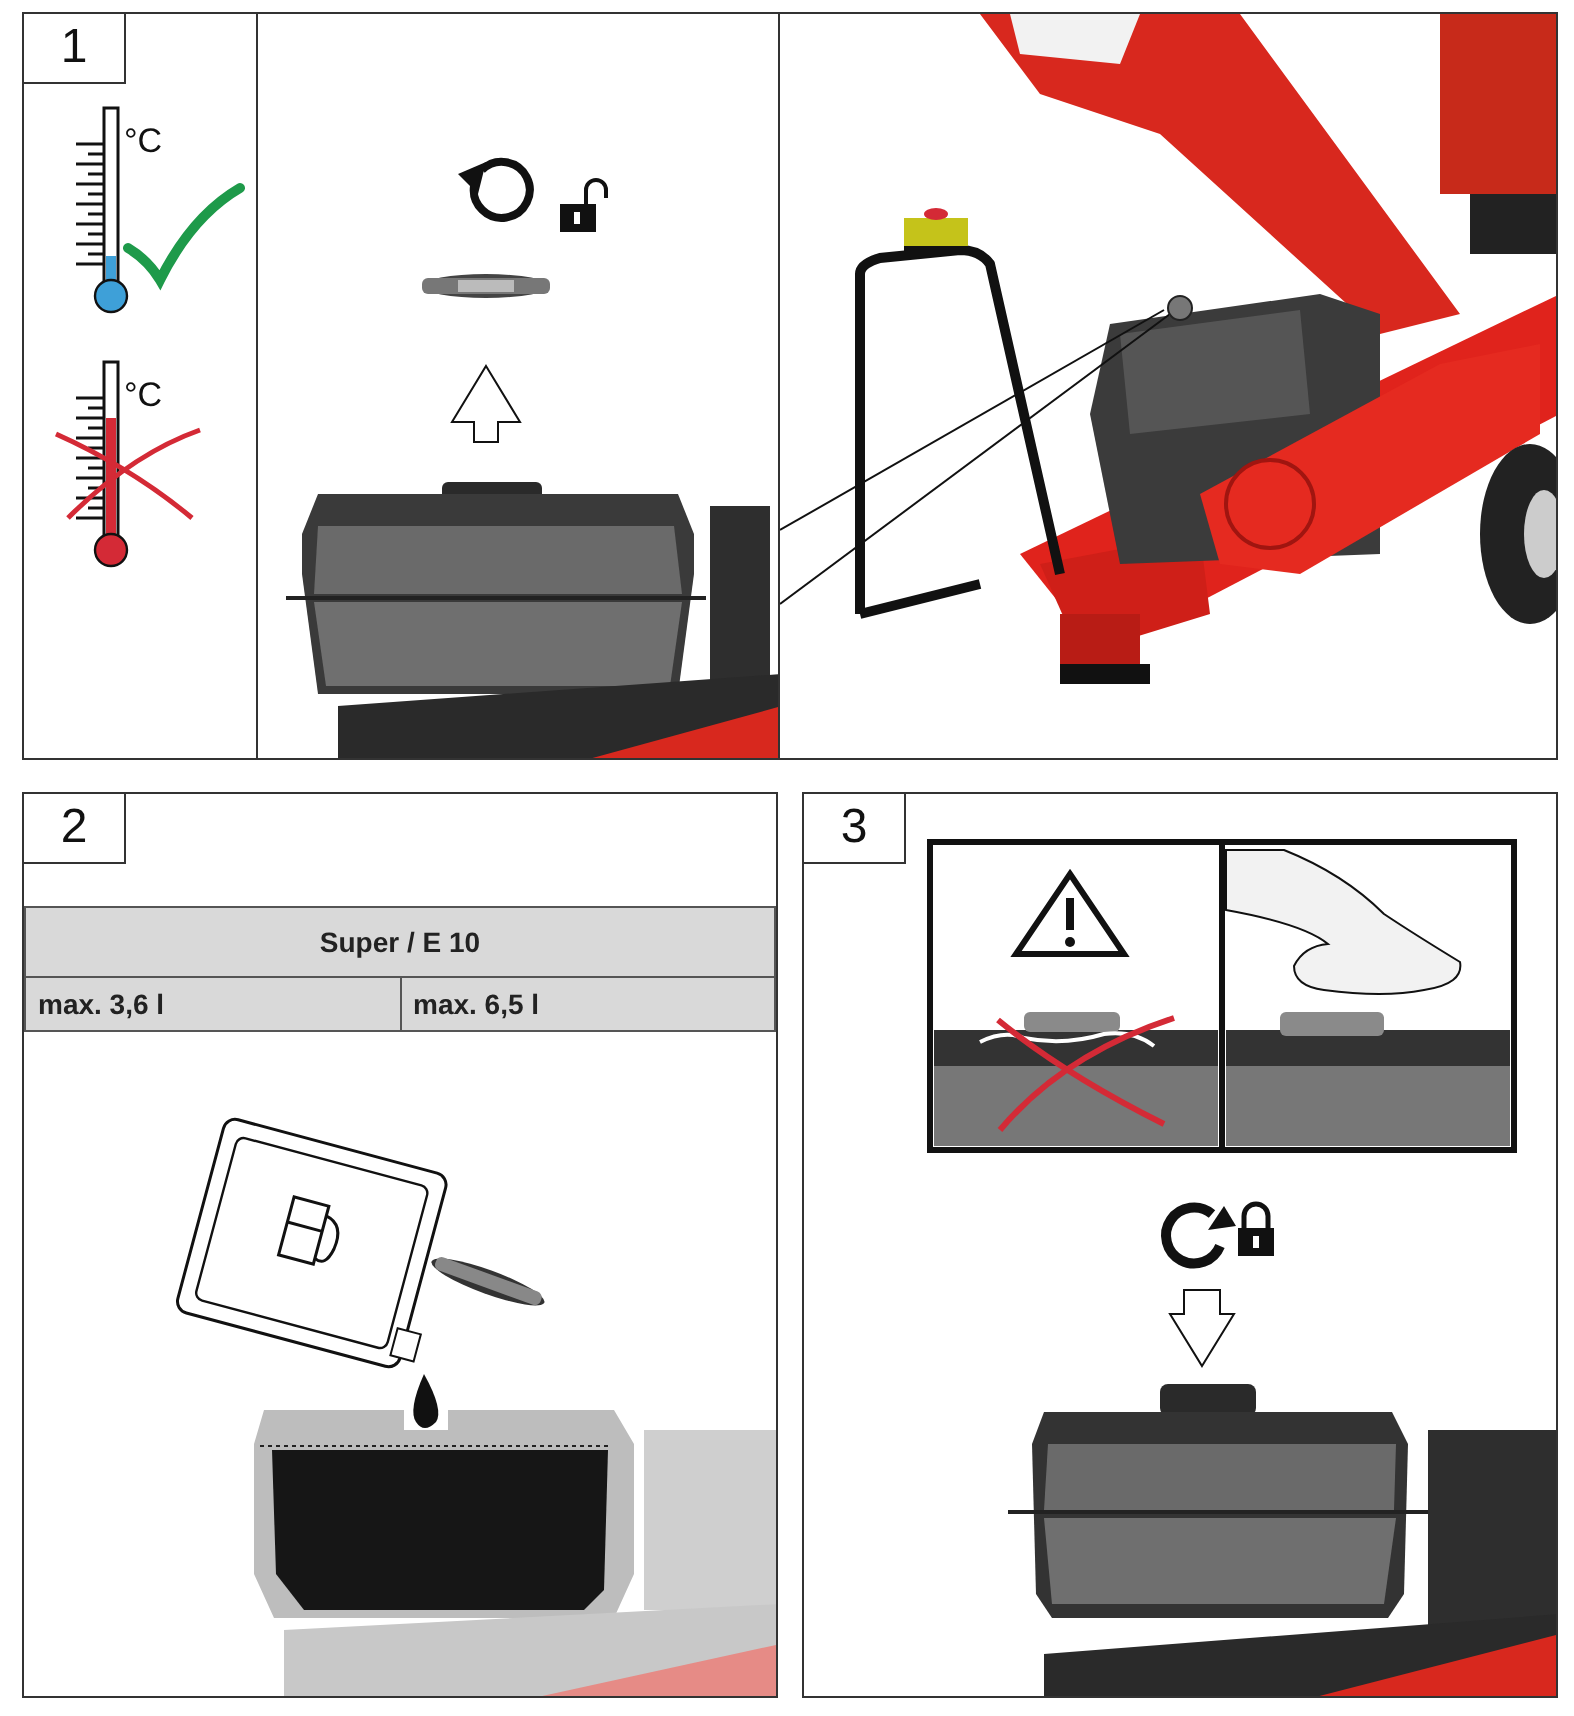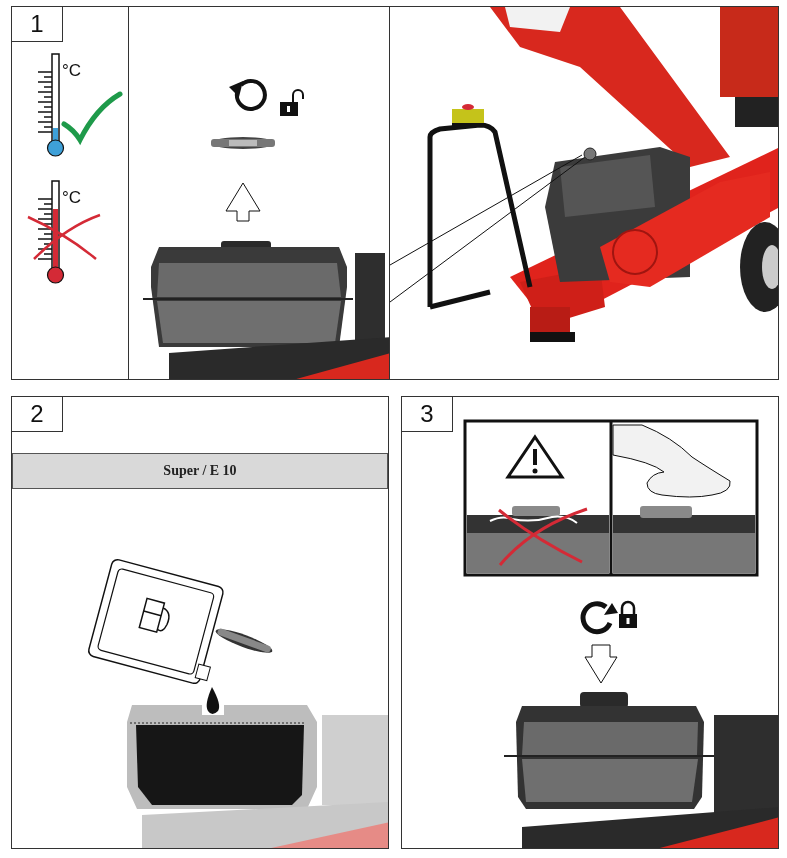--- a/index.html
+++ b/index.html
@@ -1,21 +1,21 @@
 <!DOCTYPE html>
 <html><head>
 <meta charset="utf-8">
 <style>
   html,body{margin:0;padding:0;background:#fff;}
   body{width:787px;height:858px;position:relative;overflow:hidden;font-family:"Liberation Sans",sans-serif;}
   .panel{position:absolute;border:1px solid #333;background:#fff;overflow:hidden;box-sizing:border-box;}
   .num{position:absolute;left:0;top:0;width:50px;height:34px;border-right:1px solid #333;border-bottom:1px solid #333;font-size:24px;display:flex;align-items:center;justify-content:center;color:#111;background:#fff;z-index:3;}
   .abs{position:absolute;}
   svg{display:block;}
-  .tbl{position:absolute;left:0;top:56px;width:376px;border-collapse:collapse;font-size:14px;color:#222;font-family:Liberation Serif, serif;}
+  .tbl{position:absolute;left:0;top:56px;width:376px;border-collapse:collapse;font-size:14px;color:#222;}
   .tbl td{border:1px solid #555;padding:2px 6px;height:22px;}
   .tbl .hdr{background:#d9d9d9;text-align:center;font-weight:bold;height:30px;}
   .tbl .grey{background:#d9d9d9;font-weight:bold;}
   .b{font-weight:bold;}
 </style>
 </head>
 <body>
 
 <div class="panel" style="left:11px;top:6px;width:118px;height:374px;">
   <div class="num">1</div>
@@ -140,20 +140,24 @@
   </svg>
 </div>
 
 <div class="panel" style="left:11px;top:396px;width:378px;height:453px;">
   <div class="num">2</div>
   <table class="tbl">
     <tbody>
         <tr>
           <td colspan="2" class="hdr">Super / E 10</td>
         </tr>
+    <tr>
+      <td class="grey">max. 3,6 l</td>
+      <td class="grey">max. 6,5 l</td>
+    </tr>
   </tbody>
     </table>
   <svg class="abs" style="left:0;top:140px;" width="378" height="313">
 
     <g transform="rotate(15 145 90)">
       <rect x="85" y="35" width="115" height="100" rx="6" fill="#fff" stroke="#111" stroke-width="1.5"></rect>
       <rect x="93" y="43" width="99" height="84" rx="4" fill="none" stroke="#111" stroke-width="1.2"></rect>
       <rect x="195" y="115" width="12" height="14" fill="#fff" stroke="#111"></rect>
       <g stroke="#111" stroke-width="1.5" fill="none">
         <rect x="128" y="65" width="18" height="30"></rect>

